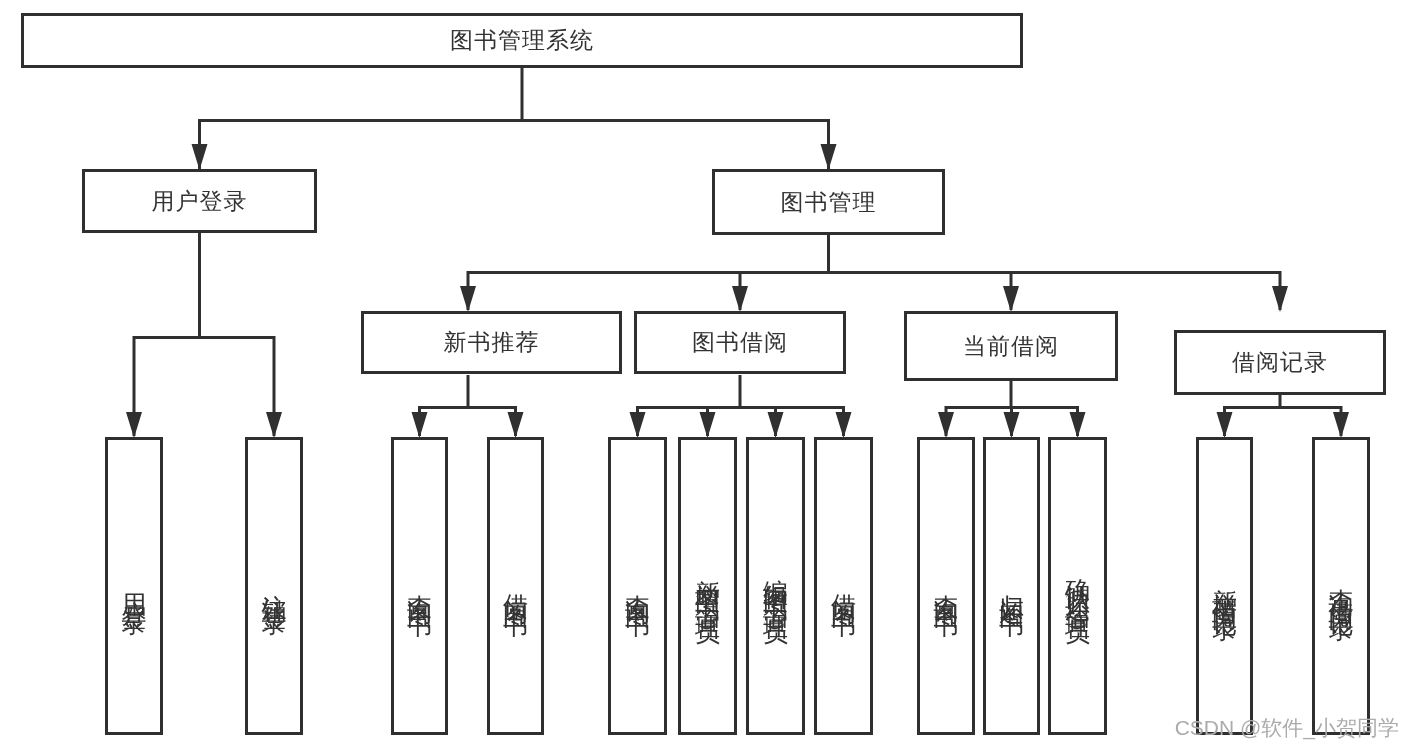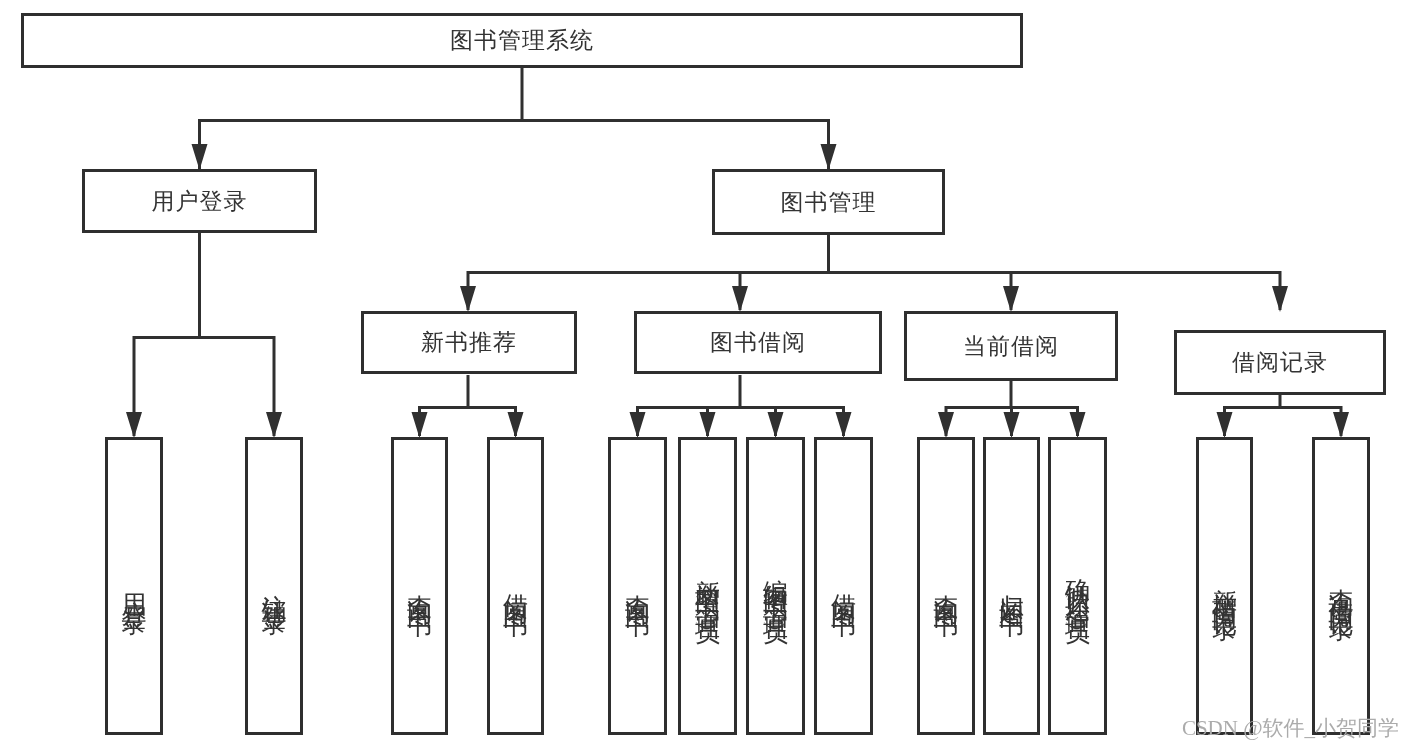--- a/index.html
+++ b/index.html
@@ -39,21 +39,20 @@
     letter-spacing:6px;
     line-height:1;
   }
   .watermark{
     position:absolute;
     right:6px;bottom:5px;
     font-size:21px;
     color:var(--watermark);
     z-index:5;
     white-space:nowrap;
-    font-family:Liberation Serif, serif;
   }
 </style>
 </head>
 <body>
 
 <div class="stage">
 
   <svg class="wires" width="1405" height="747" viewBox="0 0 1405 747" aria-hidden="true">
     <path class="lines" d="
       M522 68 V120.5
@@ -95,22 +94,22 @@
       M1069.5 412 H1085.5 L1077.5 438 Z
       M1216.5 412 H1232.5 L1224.5 438 Z
       M1333 412 H1349 L1341 438 Z"></path>
   </svg>
 
   <div class="node hnode" style="left:21px;top:13px;width:1002px;height:55px">图书管理系统</div>
 
   <div class="node hnode" style="left:82px;top:169px;width:235px;height:64px">用户登录</div>
   <div class="node hnode" style="left:712px;top:169px;width:233px;height:66px">图书管理</div>
 
-  <div class="node hnode" style="left:361px;top:311px;width:216px;height:63px">新书推荐</div>
-  <div class="node hnode" style="left:634px;top:311px;width:248px;height:63px">图书借阅</div>
+  <div class="node hnode" style="left:361px;top:311px;width:261px;height:63px">新书推荐</div>
+  <div class="node hnode" style="left:634px;top:311px;width:212px;height:63px">图书借阅</div>
   <div class="node hnode" style="left:904px;top:311px;width:214px;height:70px">当前借阅</div>
   <div class="node hnode" style="left:1174px;top:330px;width:212px;height:65px">借阅记录</div>
 
   <div class="node leaf" style="left:105px;width:58px">用户登录</div>
   <div class="node leaf" style="left:245px;width:58px">注销登录</div>
 
   <div class="node leaf" style="left:391px;width:57px">查询图书</div>
   <div class="node leaf" style="left:487px;width:57px">借阅图书</div>
 
   <div class="node leaf" style="left:608px;width:59px">查询图书</div>

